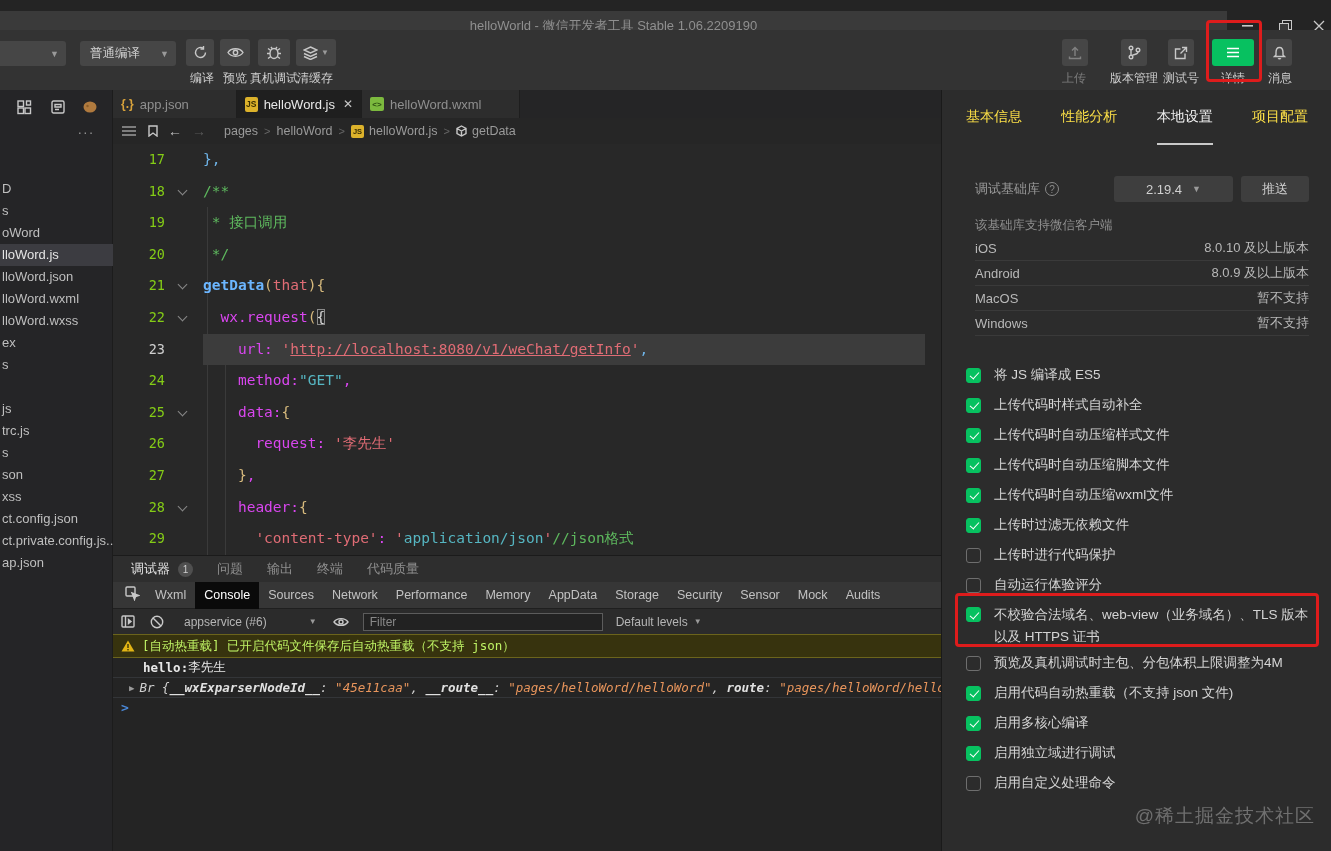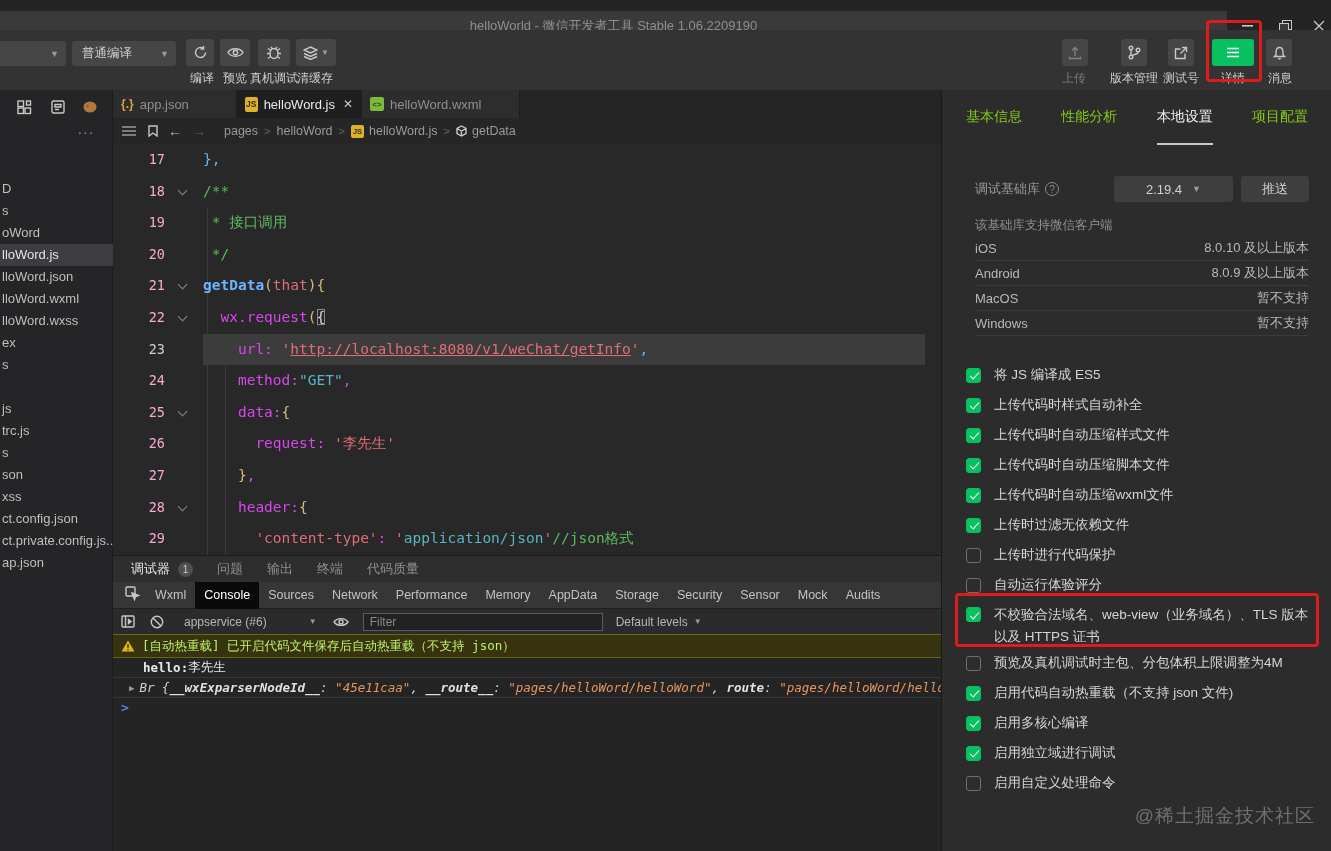--- a/index.html
+++ b/index.html
@@ -44,21 +44,21 @@
   .breadcrumb { position:absolute; left:0; top:28px; width:828px; height:26px; background:#262626; display:flex; align-items:center; font-size:12.5px; color:#9a9a9a; }
   .bc-sep { color:#666; margin:0 6px; font-size:11px; }
   .bc-ic { margin-left:9px; display:flex; align-items:center; }
   .bc-arrow { font-size:14px; margin-left:10px; color:#c0c0c0; }
   .bc-arrow.dis { color:#595959; }
   .bc-js { width:13px; height:13px; font-size:7.5px; margin:0 5px 0 0; }
 
   
   .code { position:absolute; left:0; top:54px; width:828px; height:411px; background:#282828; font-family:"DejaVu Sans Mono", monospace; font-size:14.5px; }
   .cline { position:relative; height:31.6px; line-height:31.6px; white-space:pre; display:flex; }
-  .cline .num { width:52px; text-align:right; color:#f9a8d4; font-size:13.5px; flex:0 0 52px; }
+  .cline .num { width:52px; text-align:right; color:#84cc16; font-size:13.5px; flex:0 0 52px; }
   .cline .foldc { width:38px; flex:0 0 38px; position:relative; }
   .cline.fold .foldc::after { content:""; position:absolute; left:14px; top:11px; width:6px; height:6px; border-right:1.6px solid #888; border-bottom:1.6px solid #888; transform:rotate(45deg); }
   .cline .src { flex:1; overflow:hidden; }
   .cline.current { }
   .cline.current .hl { position:absolute; left:90px; right:16px; top:0; bottom:0; background:#3c3c3c; }
   .cline.current .num { color:#d0d0d0; }
   .src, .num, .foldc { position:relative; z-index:1; }
   .guide { position:absolute; width:1px; background:#3a3a3a; }
   .tk-blue{color:#6fb4e8}.tk-gold{color:#d7ba7d}.tk-fn{color:#6cb6ff;font-weight:bold}
   .tk-red{color:#e06c75}.tk-str{color:#e06c75}.tk-strlink{color:#e06c75;text-decoration:underline}
@@ -81,21 +81,21 @@
   .con-row { height:20px; border-bottom:1px solid #333538; display:flex; align-items:center; padding-left:30px; font-family:"DejaVu Sans Mono", monospace; font-size:12.5px; color:#e8e8e8; white-space:nowrap; overflow:hidden; }
   .con-obj { padding-left:16px; }
   .obj-arrow { color:#9a9a9a; font-size:9px; margin-right:5px; }
   .tk-obj{color:#d0d0d0;font-style:italic}.tk-key{color:#e0e0e0;font-weight:bold;font-style:italic}
   .tk-cstr{color:#e8955c;font-style:italic}.tk-lbold{font-weight:bold}
   .con-prompt { height:18px; display:flex; align-items:center; padding-left:8px; color:#4a88d8; font-family:"DejaVu Sans Mono", monospace; font-size:13px; font-weight:bold; }
 
   
   .rpanel { position:absolute; left:941px; top:90px; width:390px; height:761px; background:#2c2c2c; border-left:1px solid #1a1a1a; }
   .rtabs { position:absolute; top:0; left:0; width:390px; height:55px; display:flex; justify-content:space-between; padding:0 24px; align-items:center; }
-  .rtab { font-size:14px; color:#84cc16; height:55px; display:flex; align-items:center; border-bottom:2px solid transparent; }
+  .rtab { font-size:14px; color:#fde047; height:55px; display:flex; align-items:center; border-bottom:2px solid transparent; }
   .rtab.active { color:#f0f0f0; border-bottom:2px solid #c9c9c9; }
   .baselib { position:absolute; top:85px; left:0; width:390px; height:28px; }
   .baselib .lbl { position:absolute; left:33px; top:5px; font-size:13px; color:#9a9a9a; display:flex; align-items:center; }
   .qicon { width:14px; height:14px; border:1px solid #8a8a8a; border-radius:50%; color:#8a8a8a; font-size:10px; display:inline-flex; align-items:center; justify-content:center; margin-left:5px; }
   .ver-dd { position:absolute; left:172px; top:1px; width:119px; height:26px; background:#3e3e3e; border-radius:3px; display:flex; align-items:center; justify-content:center; font-size:13px; color:#d0d0d0; }
   .ver-dd .arr { font-size:9px; color:#9a9a9a; margin-left:10px; }
   .push-btn { position:absolute; left:299px; top:1px; width:68px; height:26px; background:#3e3e3e; border-radius:3px; display:flex; align-items:center; justify-content:center; font-size:13px; color:#d0d0d0; }
   .support { position:absolute; top:127px; left:33px; width:334px; }
   .support .stitle { font-size:12.5px; color:#8f8f8f; height:19px; }
   .srow { height:25px; display:flex; align-items:center; justify-content:space-between; font-size:13px; color:#b8b8b8; border-bottom:1px solid #3a3a3a; }
@@ -134,21 +134,21 @@
         <svg width="12" height="12">
           <path d="M1 1 L11 11 M11 1 L1 11" stroke="#c8c8c8" stroke-width="1.3"></path>
         </svg>
       </div>
   </div>
 
   <div class="toolbar">
     <div class="tb-dd" style="left:-12px;width:78px;">
         <span class="arr">▼</span>
       </div>
-    <div class="tb-dd" style="left:72px;width:104px;padding-left:10px;">
+    <div class="tb-dd" style="left:80px;width:96px;padding-left:10px;">
       <span>普通编译</span>
       <span class="arr">▼</span>
     </div>
 
     <div class="icon-btn" style="left:186px;width:28px;">
       <svg class="ic" width="15" height="15">
           <path d="M12.5 7.5 A5 5 0 1 1 10.5 3.5"></path>
           <path d="M10.5 1 L10.5 4 L7.5 4" fill="none"></path>
         </svg>
     </div>

